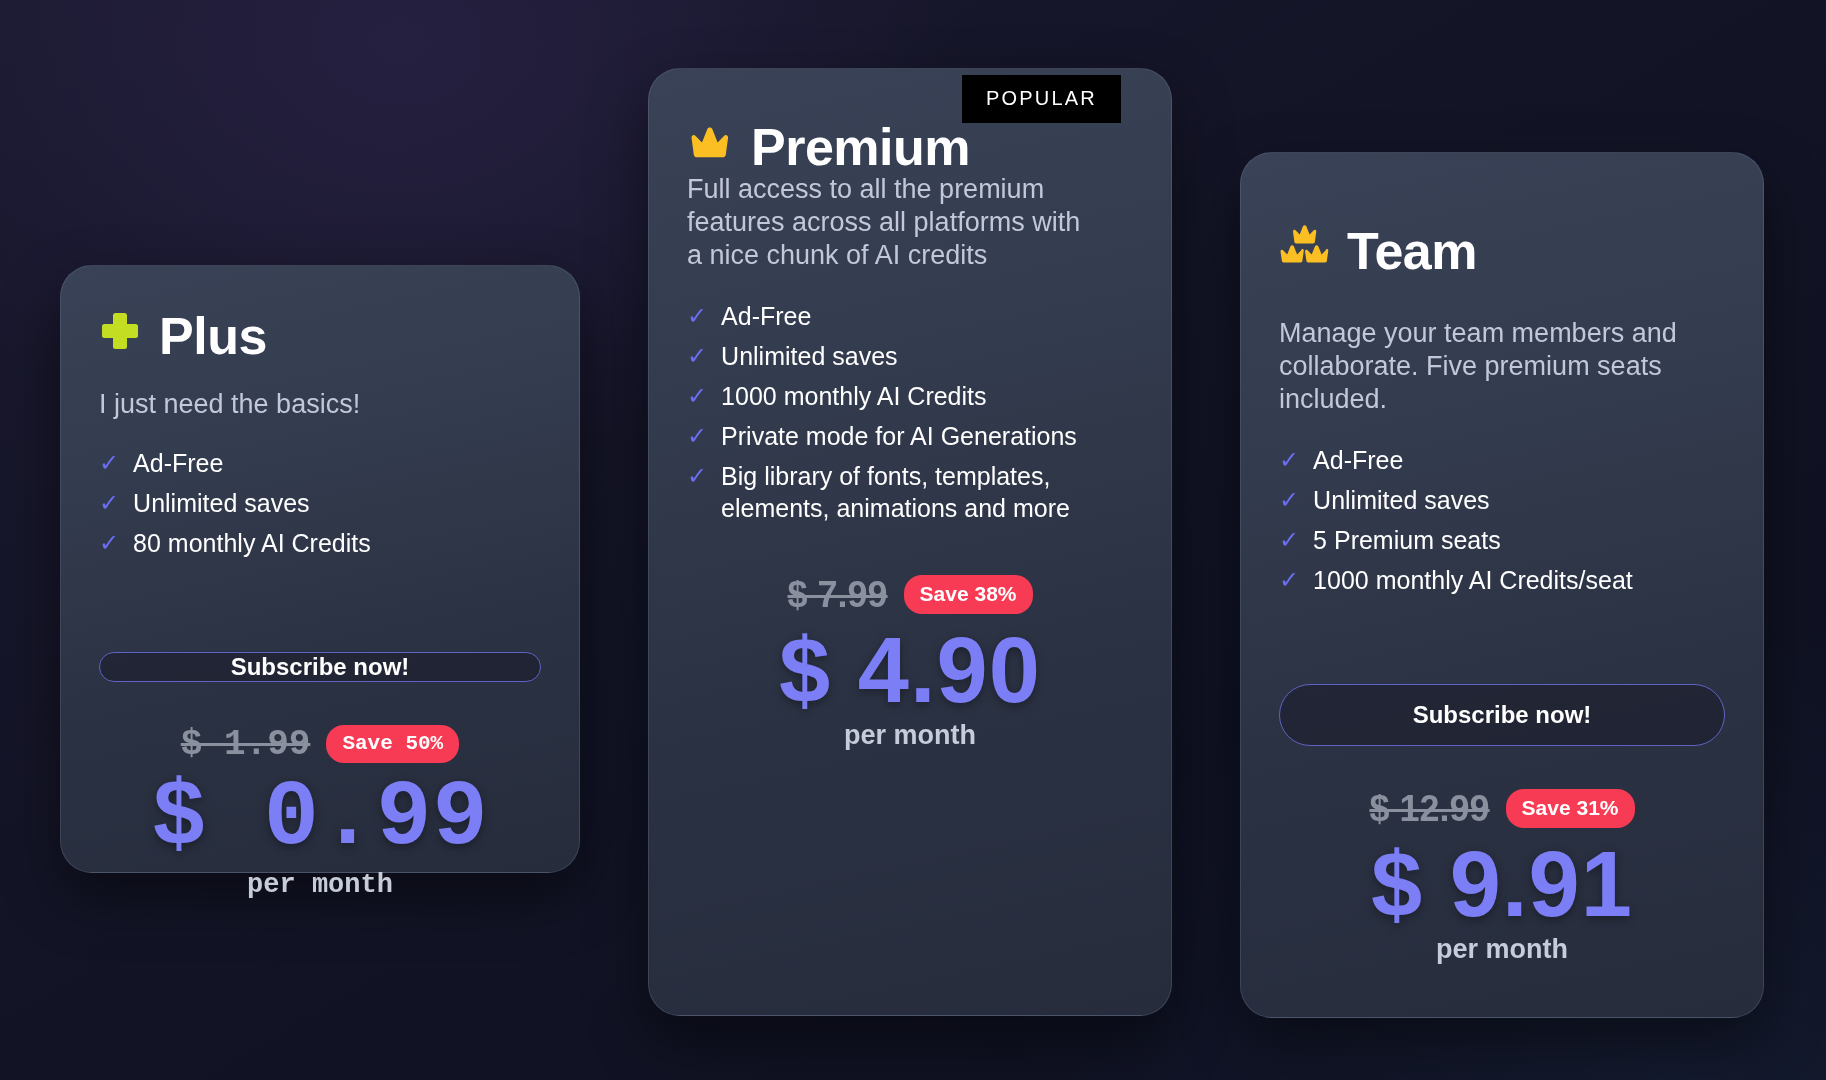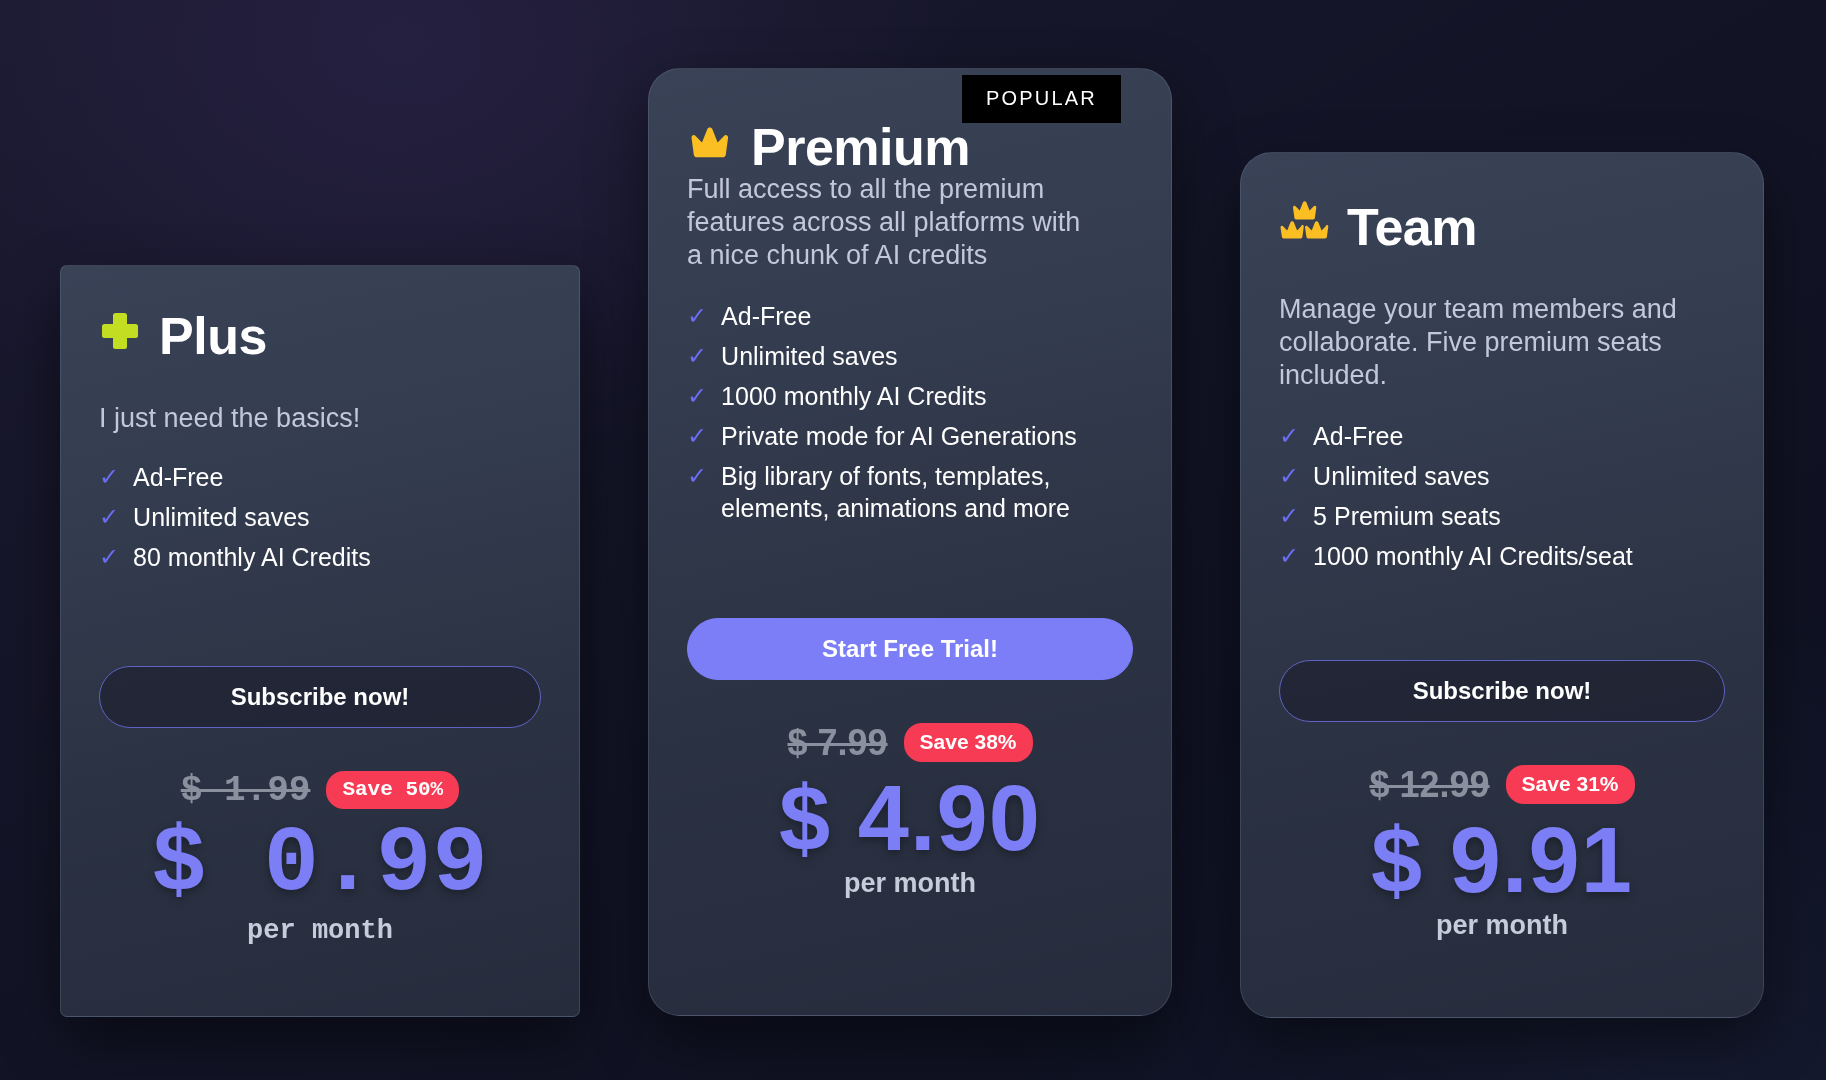--- a/index.html
+++ b/index.html
@@ -36,21 +36,21 @@
 
   .card-inner {
     position: absolute;
     inset: 0;
     padding: 0 38px;
     display: flex;
     flex-direction: column;
   }
 
   
-  .card-plus    { left: 60px;   top: 265px; width: 520px; height: 752px; border-radius: 7px; }
+  .card-plus    { left: 60px;   top: 265px; width: 520px; height: 608px; }
   .card-premium { left: 648px;  top: 68px;  width: 524px; height: 948px; }
   .card-team    { left: 1240px; top: 152px; width: 524px; height: 866px; }
 
   
   .popular-badge {
     position: absolute;
     top: 6px;
     right: 50px;
     background: #000000;
     color: #ffffff;
@@ -196,21 +196,21 @@
 
       <div class="plan-header">
         <span class="icon-wrap">
           <svg width="42" height="42" viewBox="0 0 42 42">
             <path d="M16.5 3 h9 a2.5 2.5 0 0 1 2.5 2.5 V14 h8.5 a2.5 2.5 0 0 1 2.5 2.5 v9 a2.5 2.5 0 0 1 -2.5 2.5 H28 v8.5 a2.5 2.5 0 0 1 -2.5 2.5 h-9 a2.5 2.5 0 0 1 -2.5 -2.5 V28 H5.5 A2.5 2.5 0 0 1 3 25.5 v-9 A2.5 2.5 0 0 1 5.5 14 H14 V5.5 A2.5 2.5 0 0 1 16.5 3 Z" fill="#c3dd22"></path>
           </svg>
         </span>
         <span class="plan-title">Plus</span>
       </div>
 
-      <div class="plan-desc" style="margin-top:40px;">I just need the basics!</div>
+      <div class="plan-desc" style="margin-top:26px;">I just need the basics!</div>
 
       <ul class="features" style="margin-top:26px;">
         <li class="feature-row">
           <span class="check">✓</span>
           <span>Ad-Free</span>
         </li>
         <li class="feature-row">
           <span class="check">✓</span>
           <span>Unlimited saves</span>
         </li>
@@ -267,36 +267,35 @@
         <li class="feature-row">
           <span class="check">✓</span>
           <span>Private mode for AI Generations</span>
         </li>
         <li class="feature-row">
           <span class="check">✓</span>
           <span>Big library of fonts, templates, elements, animations and more</span>
         </li>
       </ul>
 
-      <div class="cta cta-filled" style="margin-top:86px;">Start Free Trial!</div>
 
       <div class="price-block" style="margin-top:42px;">
         <div class="old-row">
           <span class="old-price">$ 7.99</span>
           <span class="save-pill">Save 38%</span>
         </div>
         <div class="new-price">$ 4.90</div>
         <div class="per-month">per month</div>
       </div>
 
     </div>
   </div>
 
   <div class="card card-team">
-    <div class="card-inner" style="padding-top:48px;">
+    <div class="card-inner" style="padding-top:72px;">
 
       <div class="plan-header">
         <span class="icon-wrap">
           <svg width="50" height="44" viewBox="0 0 50 44">
             <g fill="#fbbf24">
               <path d="M14 6.5 c0-1.5 1.8-2.2 2.8-1.1 l3.9 4 3.3-8.1 c0.6-1.5 2.7-1.5 3.3 0 l3.3 8.1 3.9-4 C35.5 4.3 37.3 5 37.3 6.5 l-1.4 10.3 c-0.1 0.9-0.9 1.6-1.8 1.6 H17.2 c-0.9 0-1.7-0.7-1.8-1.6 Z"></path>
               <path d="M1.5 26.5 c0-1.5 1.8-2.2 2.8-1.1 l3.9 4 3.3-8.1 c0.6-1.5 2.7-1.5 3.3 0 l3.3 8.1 3.9-4 C23 23.3 24.8 24 24.8 25.5 l-1.4 10.3 c-0.1 0.9-0.9 1.6-1.8 1.6 H4.7 c-0.9 0-1.7-0.7-1.8-1.6 Z"></path>
               <path d="M26 26.5 c0-1.5 1.8-2.2 2.8-1.1 l3.9 4 3.3-8.1 c0.6-1.5 2.7-1.5 3.3 0 l3.3 8.1 3.9-4 C47.5 23.3 49.3 24 49.3 25.5 l-1.4 10.3 c-0.1 0.9-0.9 1.6-1.8 1.6 H29.2 c-0.9 0-1.7-0.7-1.8-1.6 Z"></path>
             </g>
           </svg>

